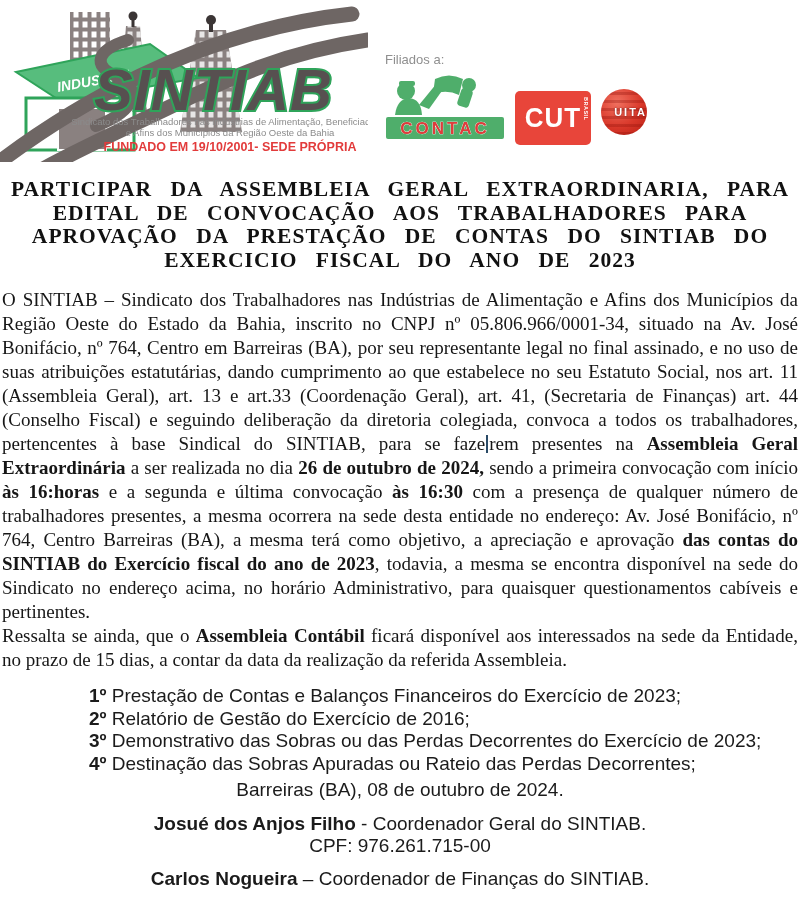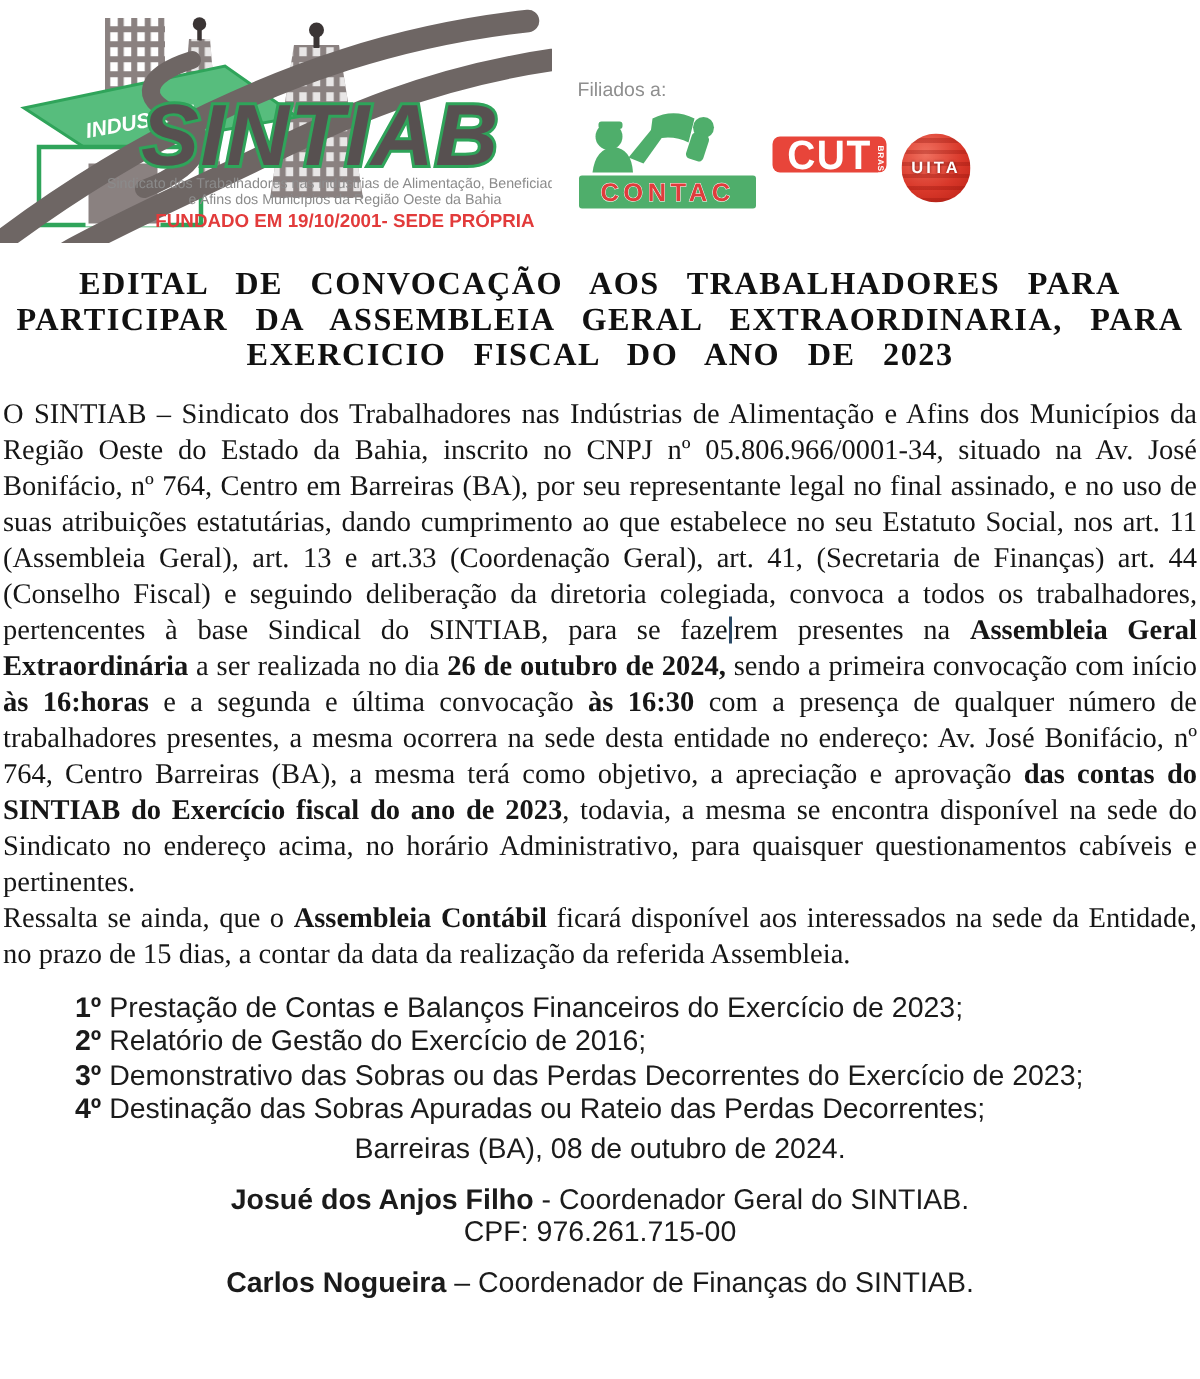--- a/index.html
+++ b/index.html
@@ -5,47 +5,47 @@
   html,body{margin:0;padding:0;background:#ffffff;}
   .page{position:relative;width:800px;height:919px;background:#fff;overflow:hidden;
         font-family:"Liberation Sans",sans-serif;color:#1b1b1b;}
   
   .header{position:relative;height:166px;}
   .logo-left{position:absolute;left:0;top:0;}
   .affiliations{position:absolute;left:385px;top:52px;width:300px;}
   .filiados-label{font-size:13px;color:#8f8f8f;margin-bottom:8px;}
   .logo-row{display:flex;align-items:flex-start;}
   .contac{width:120px;height:68px;}
-  .cut-box{margin-left:10px;margin-top:16px;width:76px;height:24px;background:#e8453a;
+  .cut-box{margin-left:10px;margin-top:16px;width:76px;height:54px;background:#e8453a;
            border-radius:5px;display:flex;align-items:center;justify-content:center;position:relative;}
   .cut-text{color:#fff;font-weight:bold;font-size:26px;letter-spacing:1px;line-height:1;
             font-family:"Liberation Sans",sans-serif;transform:scaleY(1.05);}
   .cut-brasil{position:absolute;right:2px;top:6px;color:#fff;font-size:5.5px;font-weight:bold;
               writing-mode:vertical-rl;letter-spacing:.5px;}
   .uita-globe{margin-left:10px;margin-top:14px;width:46px;height:46px;border-radius:50%;
               background:
                 repeating-linear-gradient(0deg, rgba(140,15,8,.30) 0 3px, rgba(0,0,0,0) 3px 8px),
                 radial-gradient(circle at 35% 30%, #f0705f 0%, #d9382a 55%, #b91f14 100%);
-              display:flex;align-items:center;justify-content:center;}
+              display:flex;align-items:center;justify-content:flex-end;}
   .uita-text{color:#fff;font-size:11px;font-weight:bold;letter-spacing:2px;
              text-shadow:0 0 2px rgba(90,0,0,.8);}
   
   .title{margin-top:12px;text-align:center;font-family:"Liberation Serif",serif;
          font-weight:bold;font-size:21.5px;line-height:23.5px;color:#111;
          letter-spacing:1px;word-spacing:12px;}
   
   .doc-body{margin:16px 2px 0 2px;font-size:19px;line-height:24px;text-align:justify;
             color:#161616;font-family:Liberation Serif, serif;}
   .doc-body p{margin:0;}
   .b{font-weight:bold;}
   .caret{display:inline-block;width:2px;height:18px;background:#2a4a66;
          vertical-align:-3px;margin:0 1px;}
   
   .agenda{margin:13px 2px 0 50px;font-size:19px;line-height:22.5px;}
-  .agenda-item .num{font-weight:bold;}
+  .agenda-item .num{font-weight:bold;margin-left:39px;}
   
   .date-line{margin-top:4px;text-align:center;font-size:19px;line-height:22px;}
   .signature{margin-top:12px;text-align:center;font-size:19px;line-height:21.5px;}
   .sig-name{font-weight:bold;text-align:right;}
 </style>
 </head>
 <body>
 
 <div class="page">
 
@@ -116,22 +116,23 @@
 
         <div class="uita-globe">
           <span class="uita-text">UITA</span>
         </div>
 
       </div>
     </div>
   </div>
 
   <div class="title">
+    <div>PARTICIPAR DA ASSEMBLEIA GERAL EXTRAORDINARIA, PARA</div>
     <div>EDITAL DE CONVOCAÇÃO AOS TRABALHADORES PARA</div>
-    <div>PARTICIPAR DA ASSEMBLEIA GERAL EXTRAORDINARIA, PARA</div>
+    <div>APROVAÇÃO DA PRESTAÇÃO DE CONTAS DO SINTIAB DO</div>
     <div>EXERCICIO FISCAL DO ANO DE 2023</div>
   </div>
 
   <div class="doc-body">
     <p><span>O SINTIAB – Sindicato dos Trabalhadores nas Indústrias de Alimentação e Afins dos Municípios da Região Oeste do Estado da Bahia, inscrito no CNPJ nº 05.806.966/0001-34, situado na Av. José Bonifácio, nº 764, Centro em Barreiras (BA), por seu representante legal no final assinado, e no uso de suas atribuições estatutárias, dando cumprimento ao que estabelece no seu Estatuto Social, nos art. 11 (Assembleia Geral), art. 13 e art.33 (Coordenação Geral), art. 41, (Secretaria de Finanças) art. 44 (Conselho Fiscal) e seguindo deliberação da diretoria colegiada, convoca a todos os trabalhadores, pertencentes à base Sindical do SINTIAB, para se faze</span><span class="caret"></span><span>rem presentes na </span><span class="b">Assembleia Geral Extraordinária</span><span> a ser realizada no dia </span><span class="b">26 de outubro de 2024,</span><span> sendo a primeira convocação com início </span><span class="b">às 16:horas</span><span> e a segunda e última convocação </span><span class="b">às 16:30</span><span> com a presença de qualquer número de trabalhadores presentes, a mesma ocorrera na sede desta entidade no endereço: Av. José Bonifácio, nº 764, Centro Barreiras (BA), a mesma terá como objetivo, a apreciação e aprovação </span><span class="b">das contas do SINTIAB do Exercício fiscal do ano de 2023</span><span>, todavia, a mesma se encontra disponível na sede do Sindicato no endereço acima, no horário Administrativo, para quaisquer questionamentos cabíveis e pertinentes.</span></p>
     <p><span>Ressalta se ainda, que o </span><span class="b">Assembleia Contábil</span><span> ficará disponível aos interessados na sede da Entidade, no prazo de 15 dias, a contar da data da realização da referida Assembleia.</span></p>
   </div>
 
   <div class="agenda">
     <div class="agenda-item"><span class="num">1º</span><span> Prestação de Contas e Balanços Financeiros do Exercício de 2023;</span></div>

